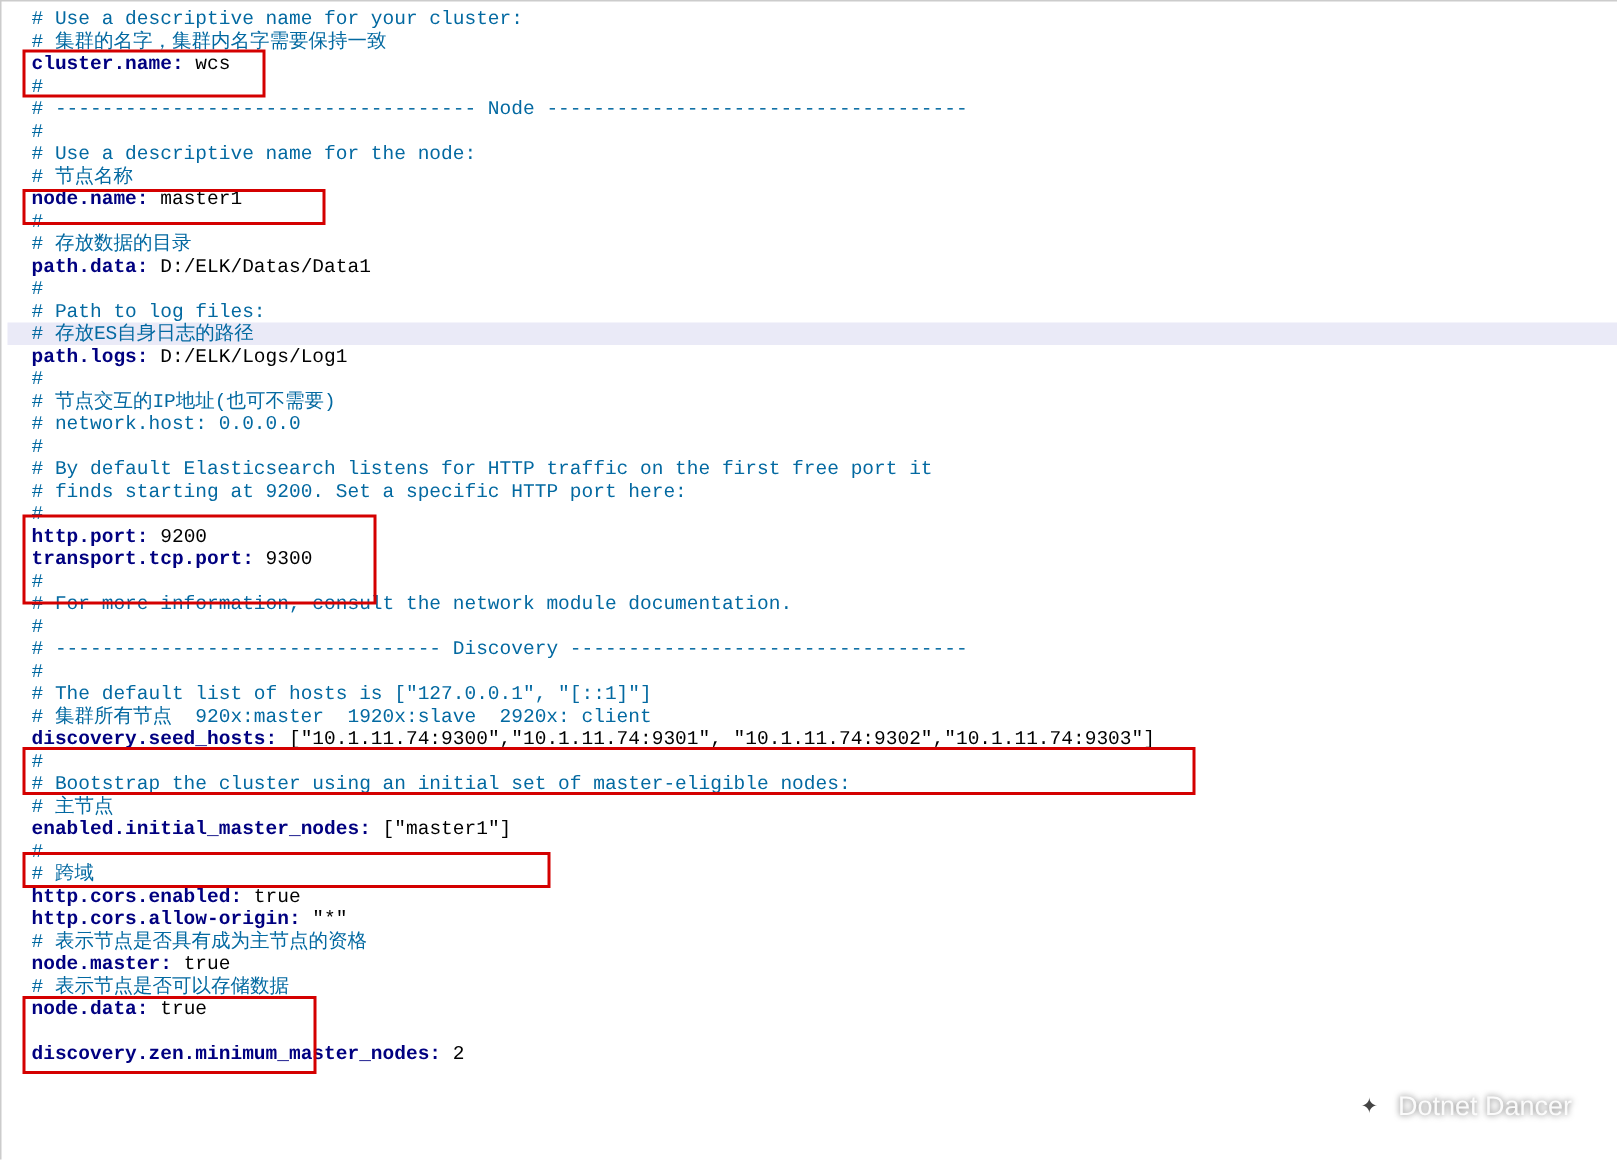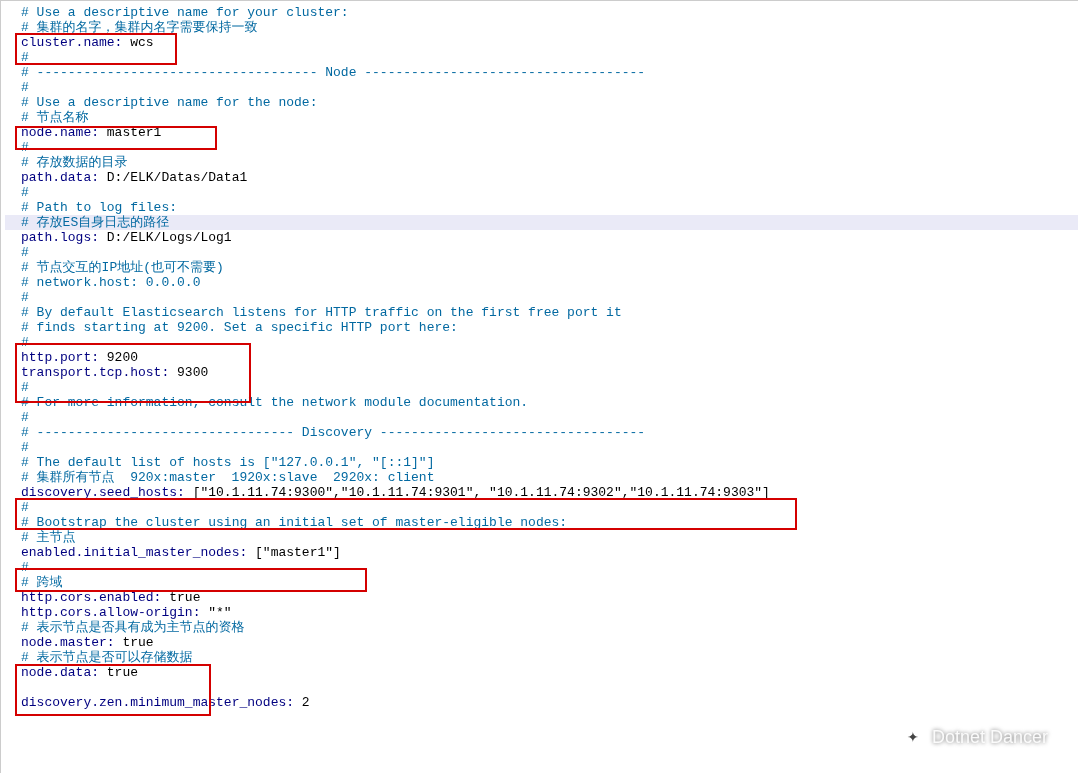--- a/index.html
+++ b/index.html
@@ -22,21 +22,21 @@
     height: 773px;
     position: relative;
   }
   .line {
     white-space: pre;
     line-height: 15px;
     height: 15px;
     padding-left: 16px;
   }
   .cmt { color: #0369a1; }
-  .key { color: #000080; font-weight: normal; text-align: right; }
+  .key { color: #000080; font-weight: bold; text-align: right; }
   .val { color: #000000; }
   .highlight-line { background: #eaeaf7; }
   .redbox {
     position: absolute;
     border: 2px solid #d40000;
     pointer-events: none;
   }
   .watermark {
     position: absolute;
     right: 30px;
@@ -84,21 +84,21 @@
       <div class="line highlight-line"><span class="cmt"># 存放ES自身日志的路径</span></div>
       <div class="line"><span class="key">path.logs:</span><span class="val"> D:/ELK/Logs/Log1</span></div>
       <div class="line"><span class="cmt">#</span></div>
       <div class="line"><span class="cmt"># 节点交互的IP地址(也可不需要)</span></div>
       <div class="line"><span class="cmt"># network.host: 0.0.0.0</span></div>
       <div class="line"><span class="cmt">#</span></div>
       <div class="line"><span class="cmt"># By default Elasticsearch listens for HTTP traffic on the first free port it</span></div>
       <div class="line"><span class="cmt"># finds starting at 9200. Set a specific HTTP port here:</span></div>
       <div class="line"><span class="cmt">#</span></div>
       <div class="line"><span class="key">http.port:</span><span class="val"> 9200</span></div>
-      <div class="line"><span class="key">transport.tcp.host:</span><span class="val"> 9300</span></div>
+      <div class="line"><span class="key">transport.tcp.port:</span><span class="val"> 9300</span></div>
       <div class="line"><span class="cmt">#</span></div>
       <div class="line"><span class="cmt"># For more information, consult the network module documentation.</span></div>
       <div class="line"><span class="cmt">#</span></div>
       <div class="line"><span class="cmt"># --------------------------------- Discovery ----------------------------------</span></div>
       <div class="line"><span class="cmt">#</span></div>
       <div class="line"><span class="cmt"># The default list of hosts is ["127.0.0.1", "[::1]"]</span></div>
       <div class="line"><span class="cmt"># 集群所有节点  920x:master  1920x:slave  2920x: client</span></div>
       <div class="line"><span class="key">discovery.seed_hosts:</span><span class="val"> ["10.1.11.74:9300","10.1.11.74:9301", "10.1.11.74:9302","10.1.11.74:9303"]</span></div>
       <div class="line"><span class="cmt">#</span></div>
       <div class="line"><span class="cmt"># Bootstrap the cluster using an initial set of master-eligible nodes:</span></div>

